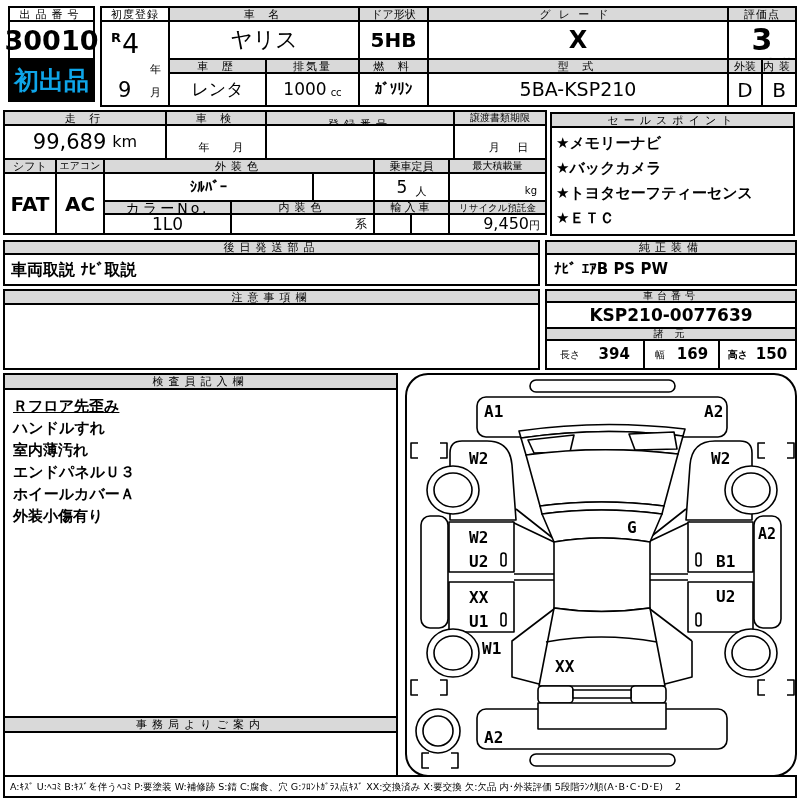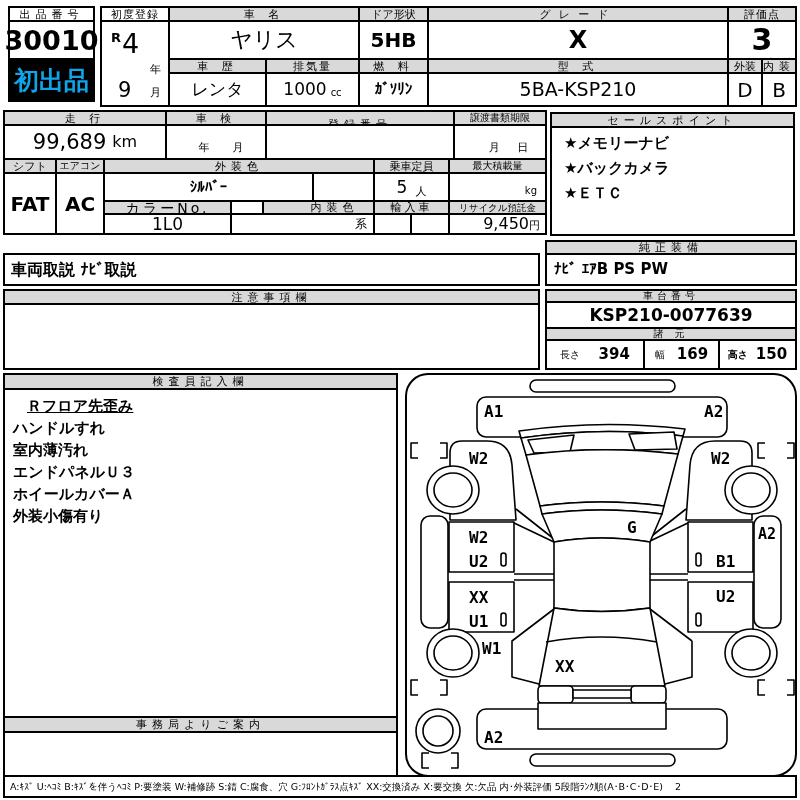--- a/index.html
+++ b/index.html
@@ -4,21 +4,21 @@
 <style>
   html,body{margin:0;padding:0;background:#fff;font-family:"DejaVu Sans",sans-serif;color:#000;}
   #sheet{position:relative;width:800px;height:800px;background:#fff;overflow:hidden;}
   .c{position:absolute;box-sizing:border-box;border:2px solid #000;background:#fff;}
   .h{background:#d9d9d9;display:flex;align-items:center;justify-content:center;font-size:11px;line-height:1;letter-spacing:5px;white-space:nowrap;}
   .v{display:flex;align-items:center;justify-content:center;line-height:1;}
   .badge{background:#000;color:#0ea5e9;display:flex;align-items:center;justify-content:center;font-weight:bold;}
   .left{justify-content:flex-start;}
   .right{justify-content:flex-end;}
   .bottom{align-items:flex-end;}
-  .u{text-decoration:underline;margin-left:14px;}
+  .u{text-decoration:underline;}
   .sp-line{font-size:15px;font-weight:bold;line-height:25px;white-space:nowrap;}
   .insp-line{font-size:15px;font-weight:bold;line-height:22px;white-space:nowrap;}
   .small{font-size:11px;}
   svg text{font-family:"DejaVu Sans Mono","DejaVu Sans",monospace;font-weight:bold;}
 </style>
 </head>
 <body>
 
 <div id="sheet">
 
@@ -89,40 +89,42 @@
   <div class="c v" style="left:55px;top:172px;width:50px;height:63px;font-size:20px;font-weight:bold;">AC</div>
   <div class="c v" style="left:103px;top:172px;width:211px;height:30px;font-size:15px;font-weight:bold;">ｼﾙﾊﾞｰ</div>
   <div class="c" style="left:312px;top:172px;width:63px;height:30px;"></div>
   <div class="c v" style="left:373px;top:172px;width:77px;height:30px;">
     <span style="font-size:17px;">5</span>
     <span style="font-size:11px;margin:8px 0 0 8px;">人</span>
   </div>
   <div class="c v right bottom" style="left:448px;top:172px;width:99px;height:30px;padding:0 8px 4px 0;font-size:10px;">kg</div>
 
   <div class="c h" style="left:103px;top:200px;width:129px;height:15px;letter-spacing:3px;font-size:14px;">カラーNo.</div>
-  <div class="c h" style="left:230px;top:200px;width:145px;height:15px;margin-left:32px;">内装色</div>
+  <div class="c h" style="left:230px;top:200px;width:145px;height:15px;">内装色</div>
   <div class="c h" style="left:373px;top:200px;width:77px;height:15px;letter-spacing:3px;">輸入車</div>
   <div class="c h" style="left:448px;top:200px;width:99px;height:15px;letter-spacing:0;font-size:9.5px;">リサイクル預託金</div>
 
   <div class="c v" style="left:103px;top:213px;width:129px;height:22px;font-size:17px;">1L0</div>
   <div class="c v right bottom" style="left:230px;top:213px;width:145px;height:22px;padding:0 6px 3px 0;font-size:12px;">系</div>
   <div class="c" style="left:373px;top:213px;width:39px;height:22px;"></div>
   <div class="c" style="left:410px;top:213px;width:40px;height:22px;"></div>
   <div class="c v right" style="left:448px;top:213px;width:99px;height:22px;padding-right:5px;">
     <span style="font-size:16px;">9,450</span>
     <span style="font-size:11px;margin-top:3px;">円</span>
   </div>
 
   <div class="c h" style="left:550px;top:112px;width:245px;height:16px;">セールスポイント</div>
-  <div class="c" style="left:550px;top:126px;width:245px;height:110px;padding:3px 12px;">
+  <div class="c" style="left:550px;top:126px;width:245px;height:110px;padding:3px 4px;">
     <div class="sp-line">★メモリーナビ</div>
     <div class="sp-line">★バックカメラ</div>
+    <div class="sp-line">★トヨタセーフティーセンス</div>
     <div class="sp-line">★ＥＴＣ</div>
   </div>
 
+  <div class="c h" style="left:3px;top:240px;width:537px;height:15px;">後日発送部品</div>
   <div class="c v left" style="left:3px;top:253px;width:537px;height:33px;padding-left:6px;font-size:16px;font-weight:bold;">車両取説 ﾅﾋﾞ取説</div>
   <div class="c h" style="left:545px;top:240px;width:252px;height:15px;">純正装備</div>
   <div class="c v left" style="left:545px;top:253px;width:252px;height:33px;padding-left:7px;font-size:15px;font-weight:bold;">ﾅﾋﾞ ｴｱB PS PW</div>
 
   <div class="c h" style="left:3px;top:289px;width:537px;height:16px;">注意事項欄</div>
   <div class="c" style="left:3px;top:303px;width:537px;height:67px;"></div>
 
   <div class="c h" style="left:545px;top:289px;width:252px;height:14px;letter-spacing:4px;font-size:10px;">車台番号</div>
   <div class="c v" style="left:545px;top:301px;width:252px;height:28px;font-size:17px;font-weight:bold;">KSP210-0077639</div>
   <div class="c h" style="left:545px;top:327px;width:252px;height:14px;letter-spacing:4px;font-size:10px;">諸 元</div>

